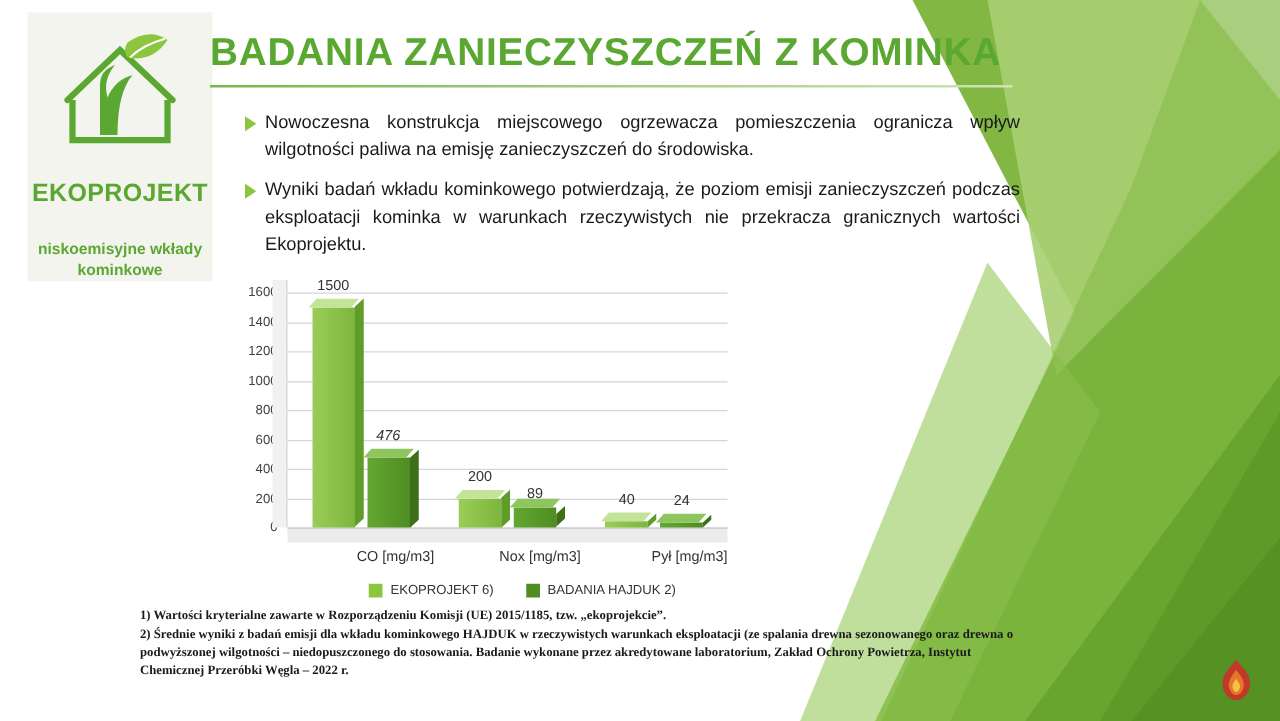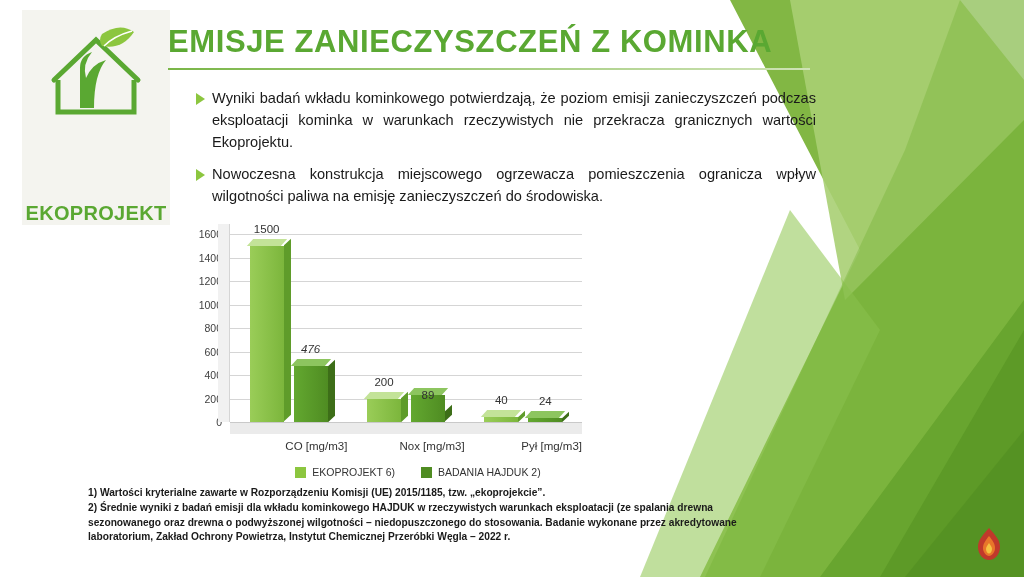--- a/index.html
+++ b/index.html
@@ -215,23 +215,24 @@
     justify-content: center;
     gap: 26px;
   }
   .legend-item { display: flex; align-items: center; gap: 6px; }
   .legend-swatch { width: 11px; height: 11px; }
   .legend-label { font-size: 10.5px; color: #333; }
 
   
   .footnotes {
     position: absolute;
-    left: 88px; top: 486px;
+    left: 112px; top: 486px;
     width: 700px;
     z-index: 3;
+    font-family: Liberation Serif, serif;
   }
   .footnote {
     font-size: 10.2px;
     color: #1a1a1a;
     line-height: 1.45;
     font-weight: bold;
   }
   .footnote.n2 { margin-top: 0; }
 
   
@@ -285,38 +286,39 @@
     <div class="logo-mark">
       <svg width="120" height="108" viewBox="0 0 120 108" xmlns="http://www.w3.org/2000/svg">
         <path d="M18 64 L60 24 L102 64" fill="none" stroke="#5aa832" stroke-width="5" stroke-linecap="round"></path>
         <path d="M22 64 L22 96 L98 96 L98 64" fill="none" stroke="#5aa832" stroke-width="5"></path>
         <path d="M44 92 L44 52 Q44 40 56 36 Q46 48 50 62 Q56 48 70 44 Q58 58 58 92 Z" fill="#5aa832"></path>
         <path d="M66 18 Q84 6 98 16 Q86 34 66 30 Q62 24 66 18 Z" fill="#8cc63f"></path>
         <path d="M68 30 Q78 20 96 15" fill="none" stroke="#ffffff" stroke-width="1.6"></path>
       </svg>
     </div>
     <div class="logo-title">EKOPROJEKT</div>
+    <div class="logo-sub">niskoemisyjne wkłady kominkowe</div>
   </div>
 </div>
 
-<div class="title">EMISJE ZANIECZYSZCZEŃ Z KOMINKA</div>
+<div class="title">BADANIA ZANIECZYSZCZEŃ Z KOMINKA</div>
 <div class="title-rule"></div>
 
 <div class="bullets">
   <div class="bullet">
     <div class="bullet-marker">
         <span></span>
       </div>
-    <div class="bullet-text">Wyniki badań wkładu kominkowego potwierdzają, że poziom emisji zanieczyszczeń podczas eksploatacji kominka w warunkach rzeczywistych nie przekracza granicznych wartości Ekoprojektu.</div>
+    <div class="bullet-text">Nowoczesna konstrukcja miejscowego ogrzewacza pomieszczenia ogranicza wpływ wilgotności paliwa na emisję zanieczyszczeń do środowiska.</div>
   </div>
   <div class="bullet">
     <div class="bullet-marker">
         <span></span>
       </div>
-    <div class="bullet-text">Nowoczesna konstrukcja miejscowego ogrzewacza pomieszczenia ogranicza wpływ wilgotności paliwa na emisję zanieczyszczeń do środowiska.</div>
+    <div class="bullet-text">Wyniki badań wkładu kominkowego potwierdzają, że poziom emisji zanieczyszczeń podczas eksploatacji kominka w warunkach rzeczywistych nie przekracza granicznych wartości Ekoprojektu.</div>
   </div>
 </div>
 
 <div class="chart-wrap">
   <div class="y-labels" id="yLabels">
       <div class="y-label" style="top: 186px;">0</div>
       <div class="y-label" style="top: 162.5px;">200</div>
       <div class="y-label" style="top: 139px;">400</div>
       <div class="y-label" style="top: 115.5px;">600</div>
       <div class="y-label" style="top: 92px;">800</div>
@@ -354,21 +356,21 @@
             <div class="bar-value" style="bottom: 66.93px; font-style: italic;">476</div>
           </div>
         </div>
         <div class="group">
           <div class="bar series0" style="height: 23.5px;">
             <div class="front"></div>
             <div class="top" style="top: -7px;"></div>
             <div class="side" style="height: 23.5px; bottom: 3.5px;"></div>
             <div class="bar-value" style="bottom: 34.5px;">200</div>
           </div>
-          <div class="bar series1" style="height: 27px;">
+          <div class="bar series1" style="height: 16px;">
             <div class="front"></div>
             <div class="top" style="top: -7px;"></div>
             <div class="side" style="height: 10.4575px; bottom: 3.5px;"></div>
             <div class="bar-value" style="bottom: 21.4575px;">89</div>
           </div>
         </div>
         <div class="group">
           <div class="bar series0" style="height: 4.7px;">
             <div class="front"></div>
             <div class="top" style="top: -7px;"></div>

